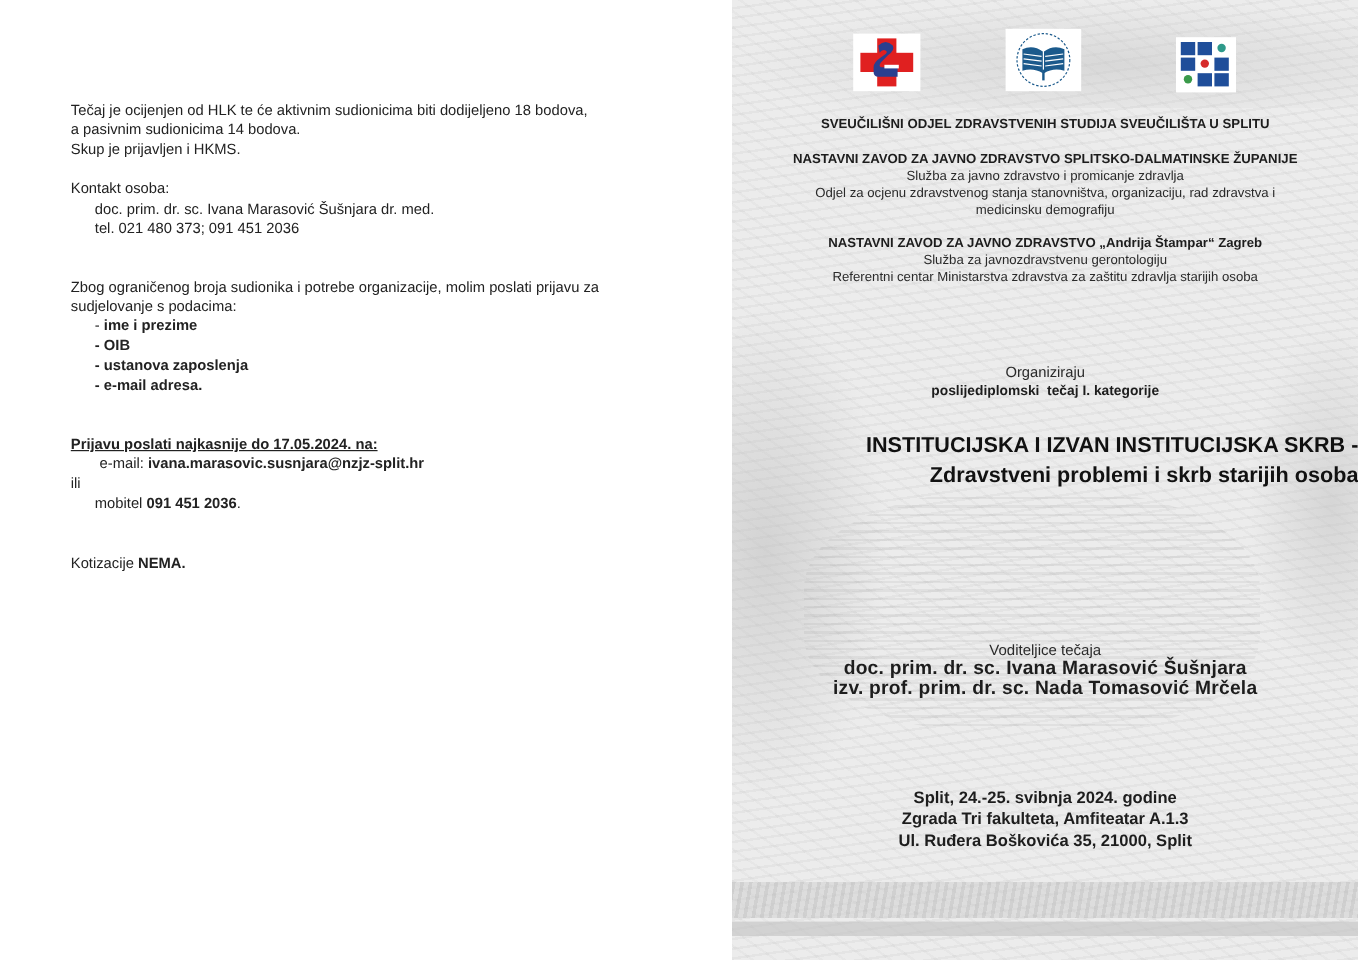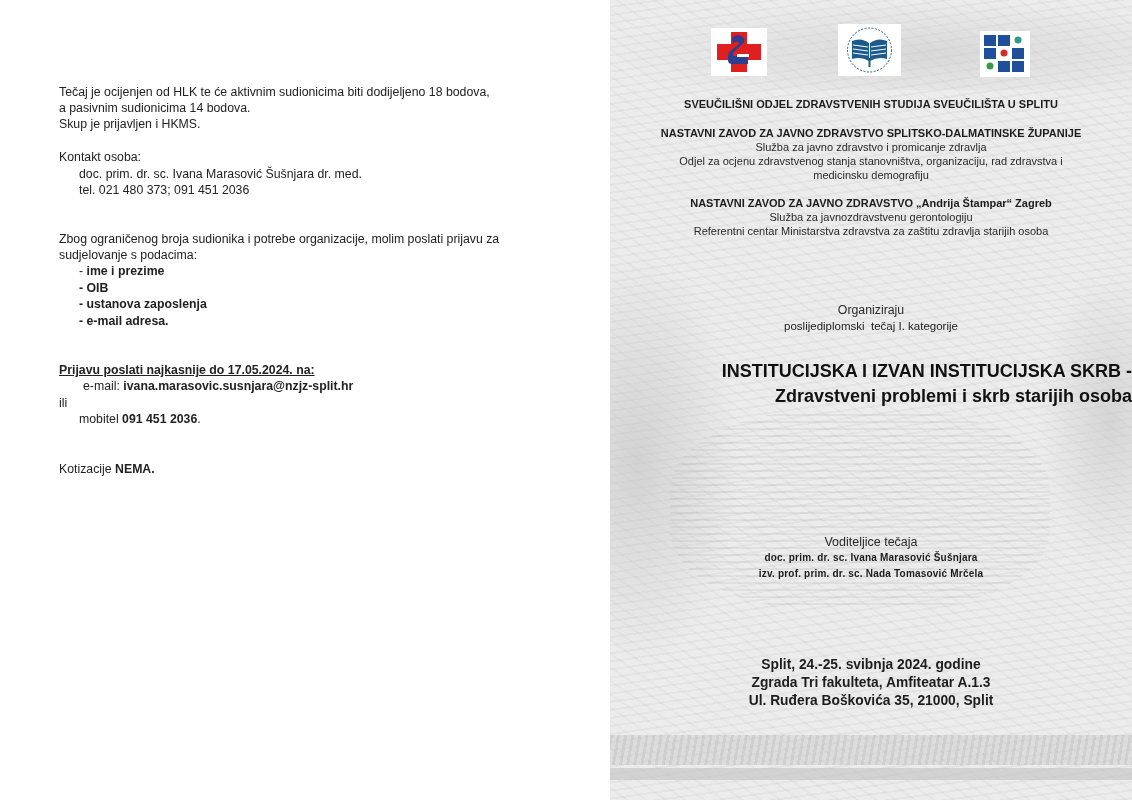--- a/index.html
+++ b/index.html
@@ -47,24 +47,24 @@
 
   .logo { position: absolute; background: #fff; }
   .logo1 { left: 101px; top: 28px; width: 56px; height: 48px; }
   .logo2 { left: 228px; top: 24px; width: 63px; height: 52px; }
   .logo3 { left: 370px; top: 31px; width: 50px; height: 46px; }
 
   .ctext { position: absolute; left: 0; width: 522px; text-align: center; color: #1d1d1d; white-space: nowrap; }
   .c-inst { font-size: 11px; font-weight: bold; line-height: 14px; }
   .c-sub  { font-size: 11px; line-height: 14px; color: #2a2a2a; }
   .c-org  { font-size: 12.3px; line-height: 16px; color: #2a2a2a; }
-  .c-course { font-size: 11.5px; font-weight: normal; line-height: 16px; }
+  .c-course { font-size: 11.5px; font-weight: bold; line-height: 16px; }
   .c-title { font-size: 18px; font-weight: bold; line-height: 25px; color: #111; text-align: right; }
   .c-lead { font-size: 12.5px; line-height: 16px; color: #2a2a2a; }
-  .c-leadname { font-size: 10px; font-weight: bold; line-height: 16px; letter-spacing: 0.2px; }
+  .c-leadname { font-size: 16px; font-weight: bold; line-height: 16px; letter-spacing: 0.2px; }
   .c-venue { font-size: 13.8px; font-weight: bold; line-height: 18.5px; }
 </style>
 </head>
 <body>
 
 <div class="left">
 
   <div class="ltext justify" style="top:84px">Tečaj je ocijenjen od HLK te će aktivnim sudionicima biti dodijeljeno 18 bodova,</div>
   <div class="ltext" style="top:100px">a pasivnim sudionicima 14 bodova.</div>
   <div class="ltext" style="top:116px">Skup je prijavljen i HKMS.</div>

